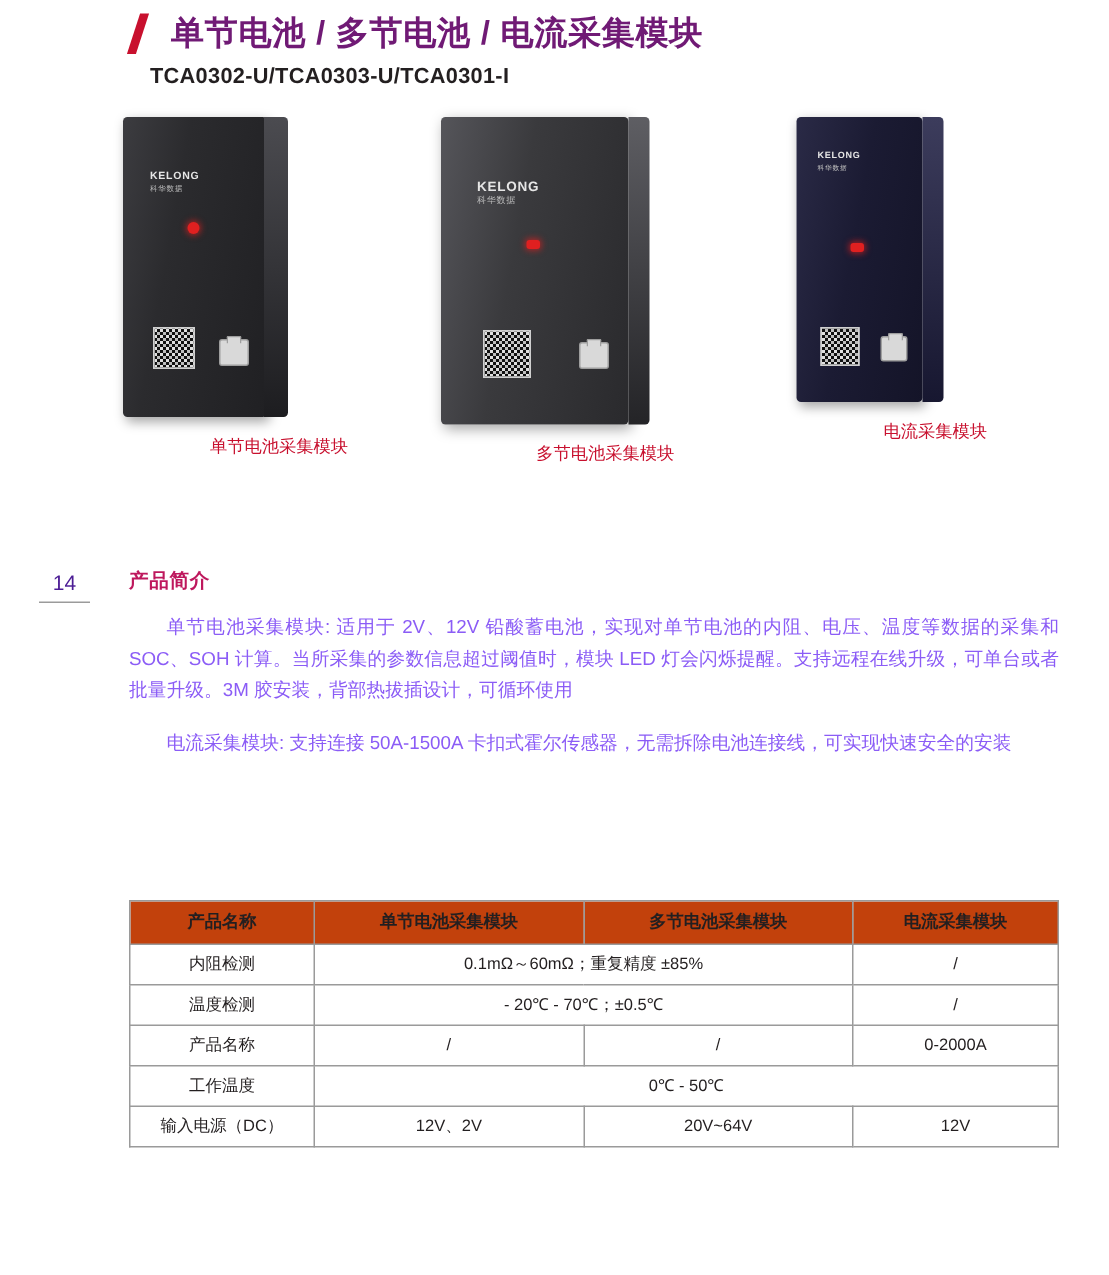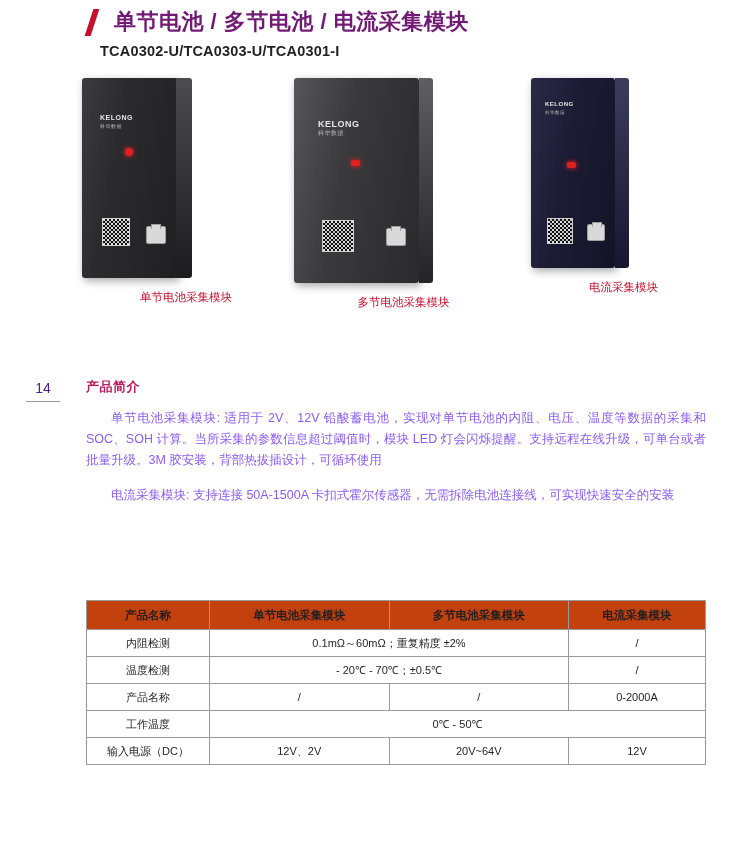--- a/index.html
+++ b/index.html
@@ -310,21 +310,21 @@
     <tr>
       <th class="rowhead">产品名称</th>
       <th>单节电池采集模块</th>
       <th>多节电池采集模块</th>
       <th>电流采集模块</th>
     </tr>
   </thead>
   <tbody id="spec-body">
       <tr>
         <td class="rowhead">内阻检测</td>
-        <td colspan="2">0.1mΩ～60mΩ；重复精度 ±2%</td>
+        <td colspan="2">0.1mΩ～60mΩ；重复精度 ±85%</td>
         <td>/</td>
       </tr>
       <tr>
         <td class="rowhead">温度检测</td>
         <td colspan="2">- 20℃ - 70℃；±0.5℃</td>
         <td>/</td>
       </tr>
       <tr>
         <td class="rowhead">产品名称</td>
         <td>/</td>

